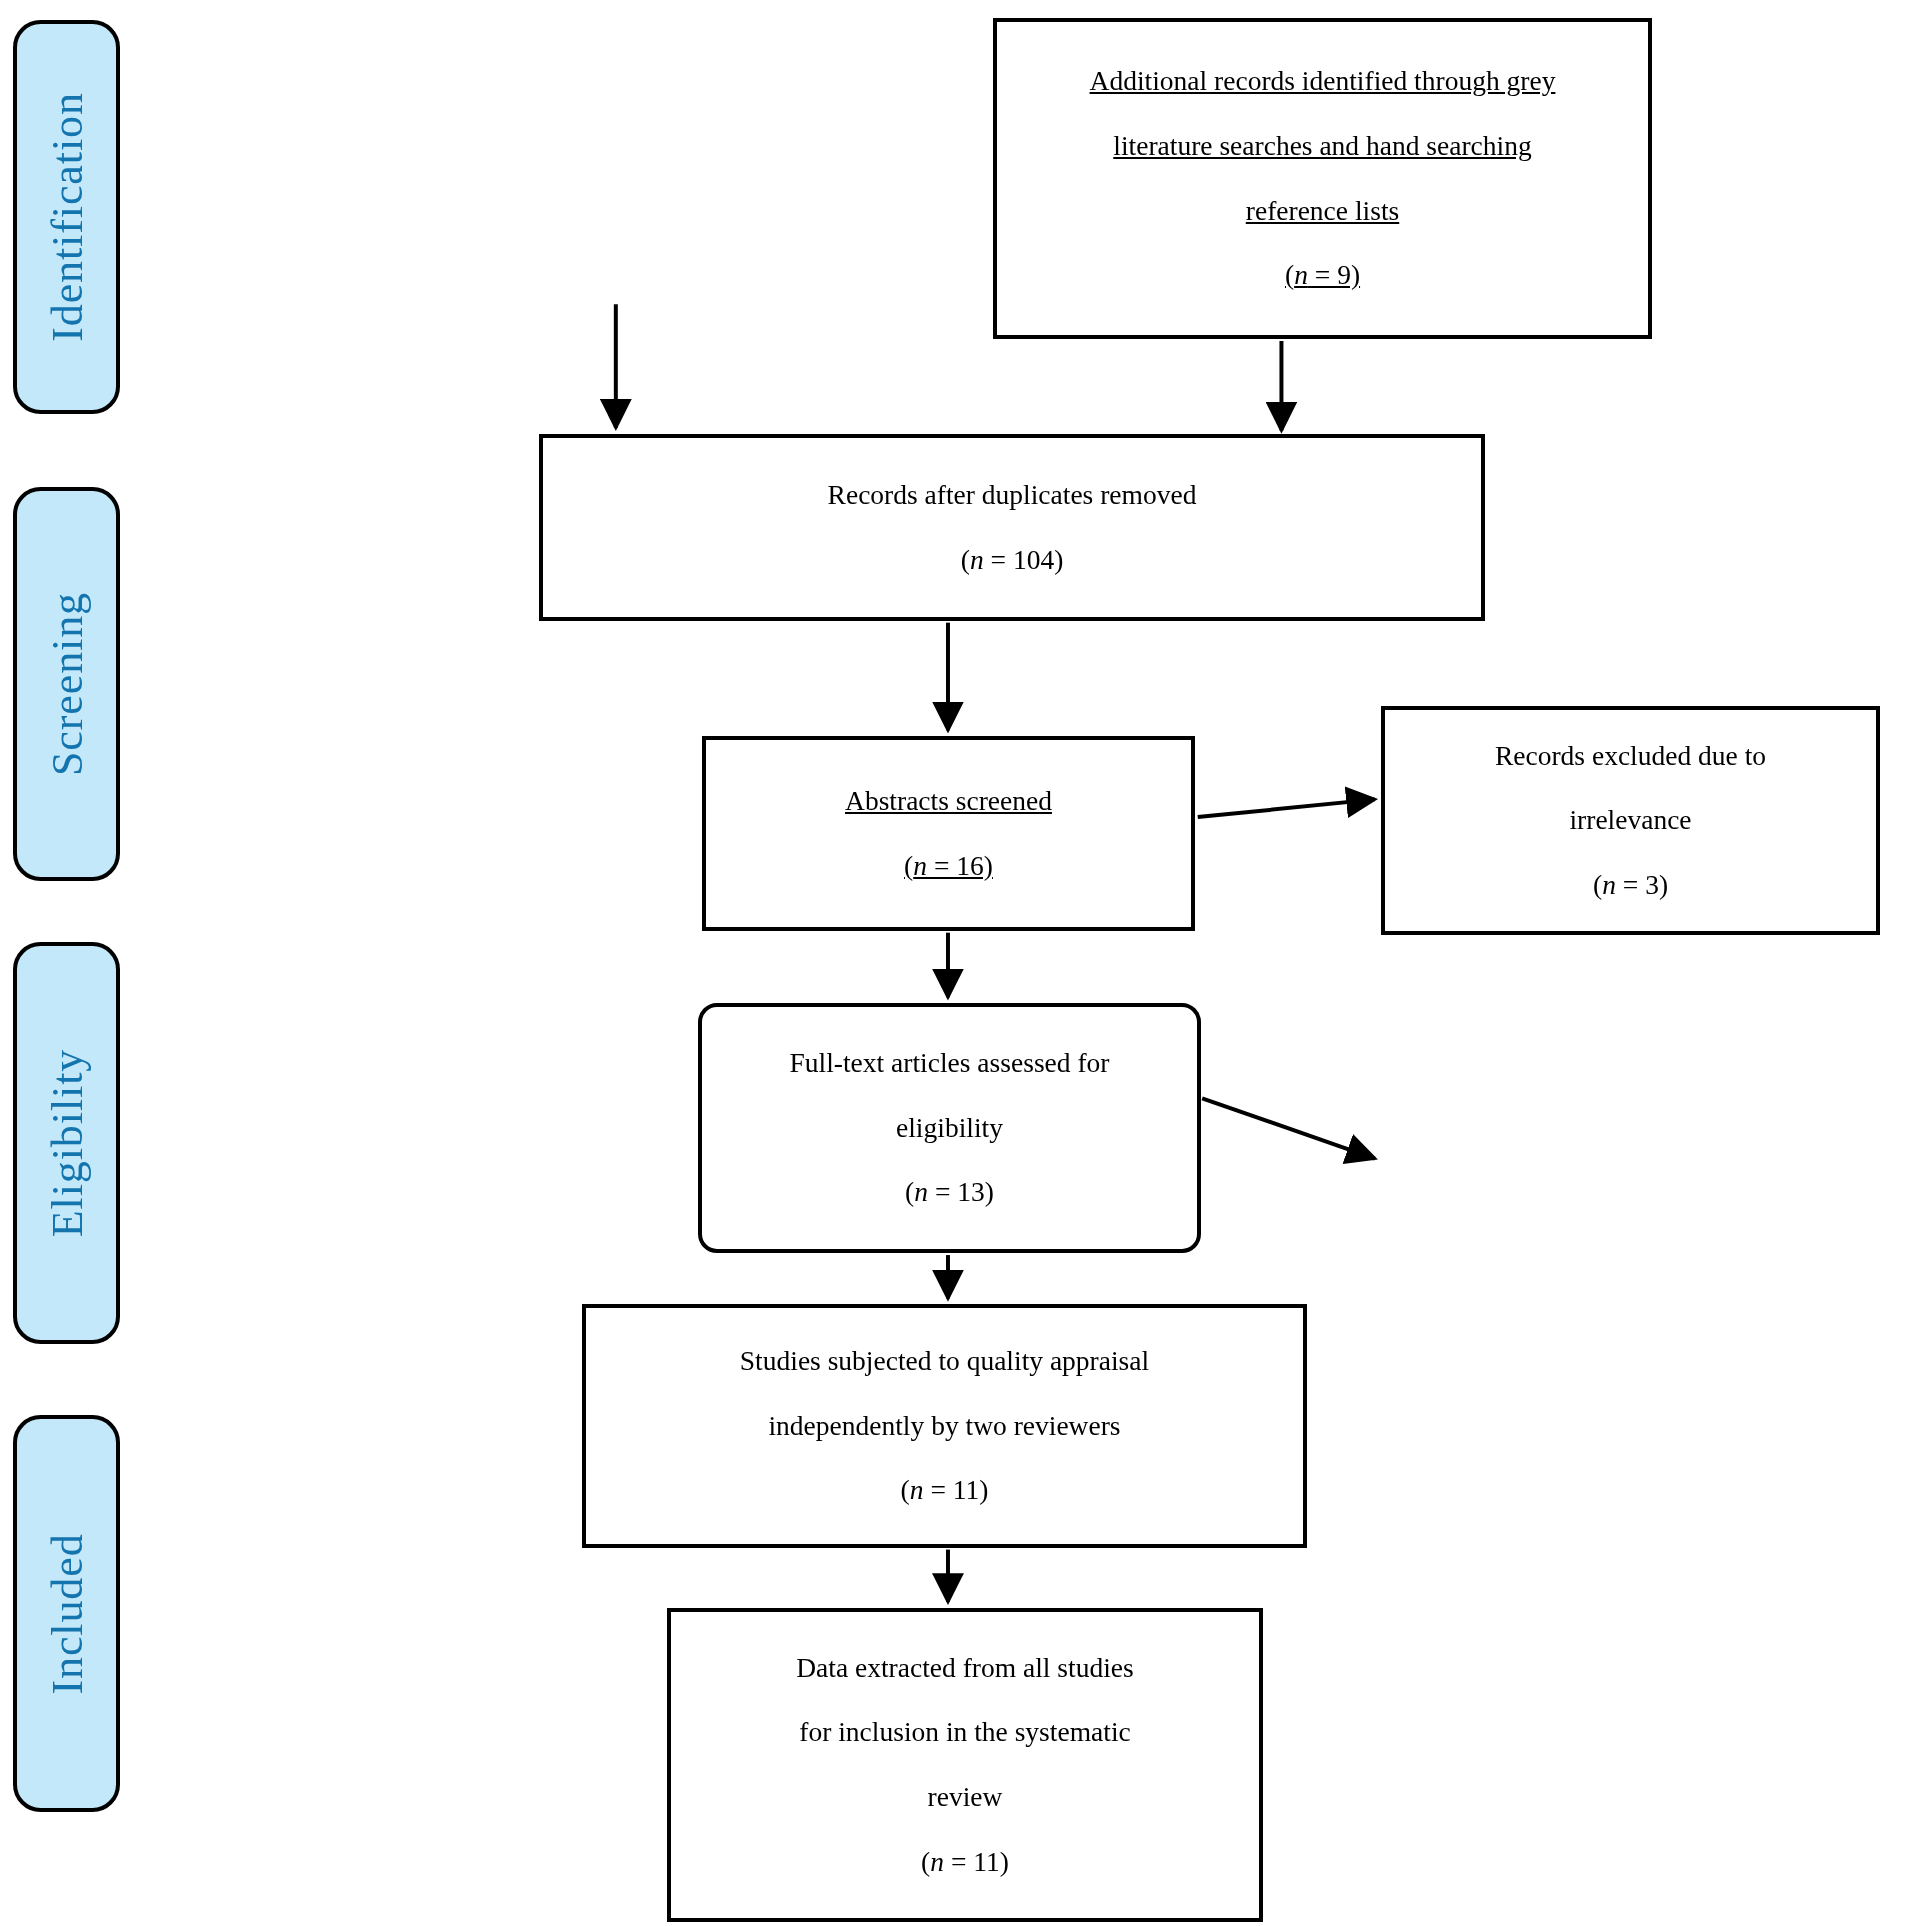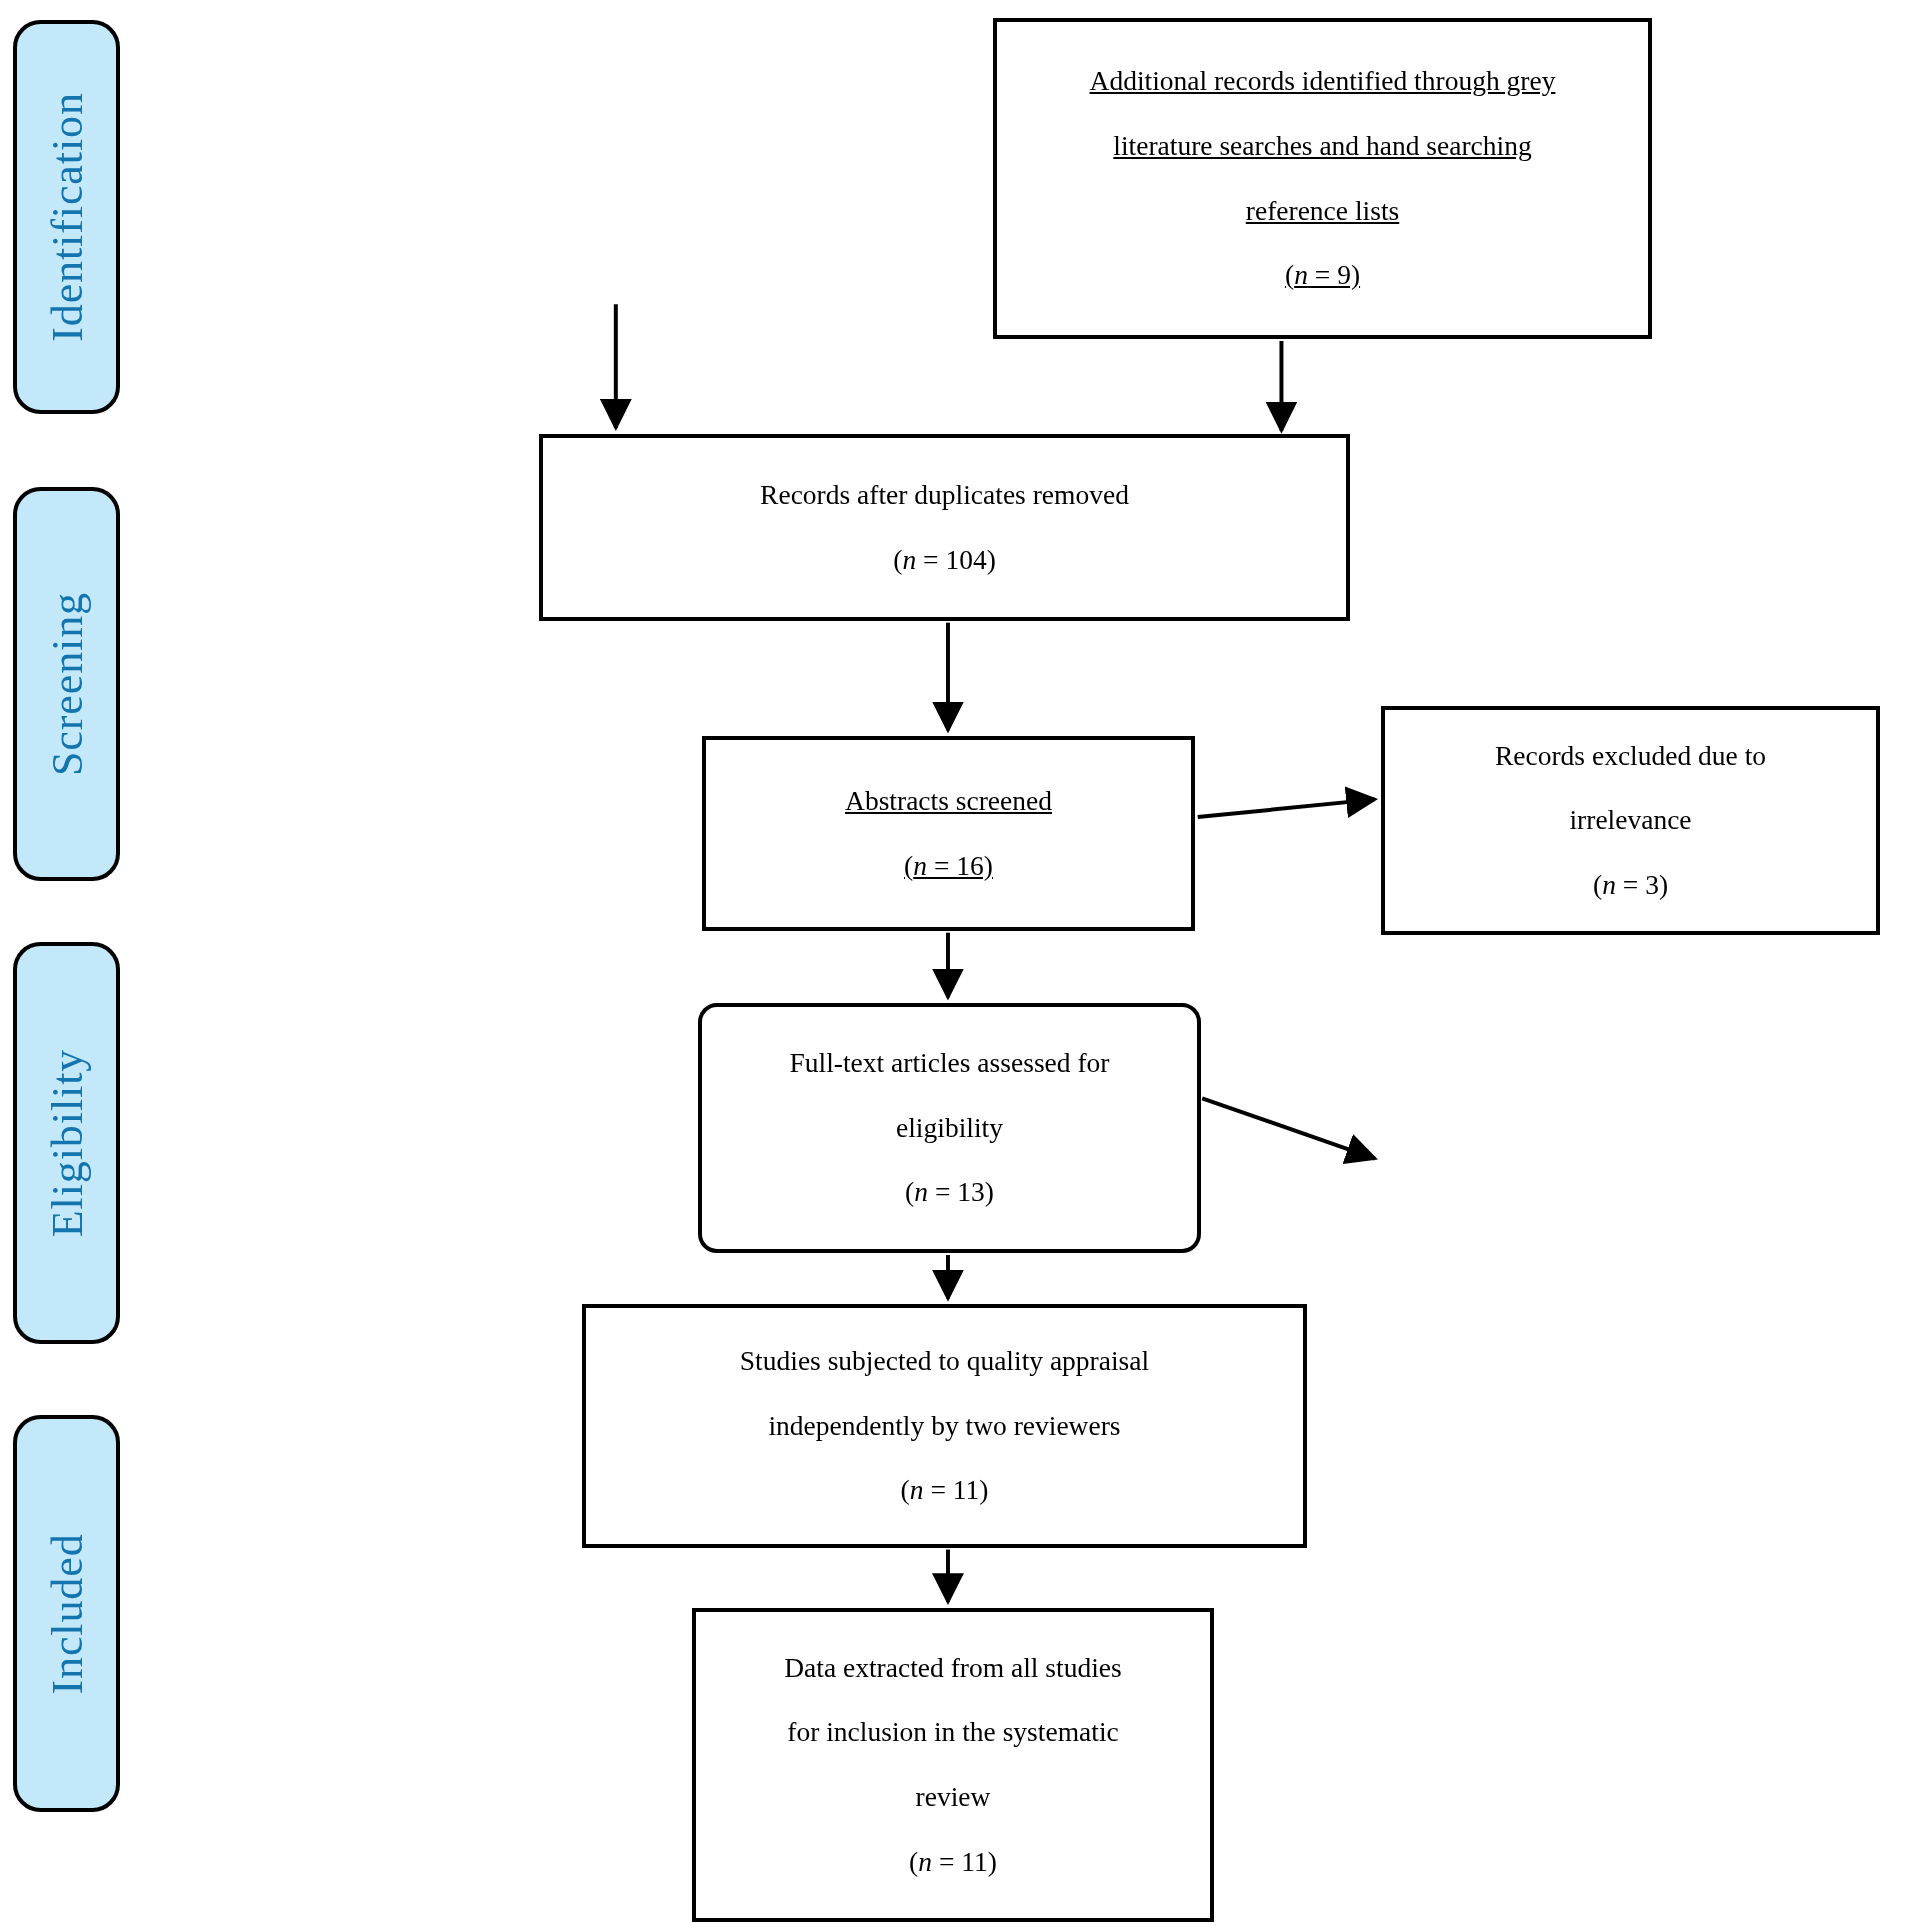--- a/index.html
+++ b/index.html
@@ -83,39 +83,39 @@
     <line x1="2714" y1="2480" x2="3104" y2="2616" stroke="#000" stroke-width="9" marker-end="url(#ah)"></line>
     <line x1="2140" y1="2834" x2="2140" y2="2932" stroke="#000" stroke-width="9" marker-end="url(#ah)"></line>
     <line x1="2140" y1="3499" x2="2140" y2="3617" stroke="#000" stroke-width="9" marker-end="url(#ah)"></line>
   </svg>
 
 
   <div class="box" style="left:993px; top:18px;   width:659px; height:321px;text-decoration:underline;">
     <div class="lines">Additional records identified through grey<br>literature searches and hand searching<br>reference lists<br>(<i>n</i> = 9)</div>
   </div>
 
-  <div class="box" style="left:539px; top:434px;  width:811px; height:187px;">
+  <div class="box" style="left:539px; top:434px;  width:946px; height:187px;">
     <div class="lines">Records after duplicates removed<br>(<i>n</i> = 104)</div>
   </div>
 
   <div class="box" style="left:702px; top:736px; width:493px; height:195px;text-decoration:underline;">
     <div class="lines">Abstracts screened<br>(<i>n</i> = 16)</div>
   </div>
 
   <div class="box" style="left:1381px; top:706px; width:499px; height:229px;">
     <div class="lines">Records excluded due to<br>irrelevance<br>(<i>n</i> = 3)</div>
   </div>
 
   <div class="box" style="left:698px; top:1003px; width:503px; height:250px;border-radius:19px;">
     <div class="lines">Full-text articles assessed for<br>eligibility<br>(<i>n</i> = 13)</div>
   </div>
 
 
   <div class="box" style="left:582px; top:1304px; width:725px; height:244px;">
     <div class="lines">Studies subjected to quality appraisal<br>independently by two reviewers<br>(<i>n</i> = 11)</div>
   </div>
 
-  <div class="box" style="left:692px; top:1608px; width:522px; height:314px;">
+  <div class="box" style="left:667px; top:1608px; width:596px; height:314px;">
     <div class="lines">Data extracted from all studies<br>for inclusion in the systematic<br>review<br>(<i>n</i> = 11)</div>
   </div>
 
 </div>
 
 
 </body></html>

